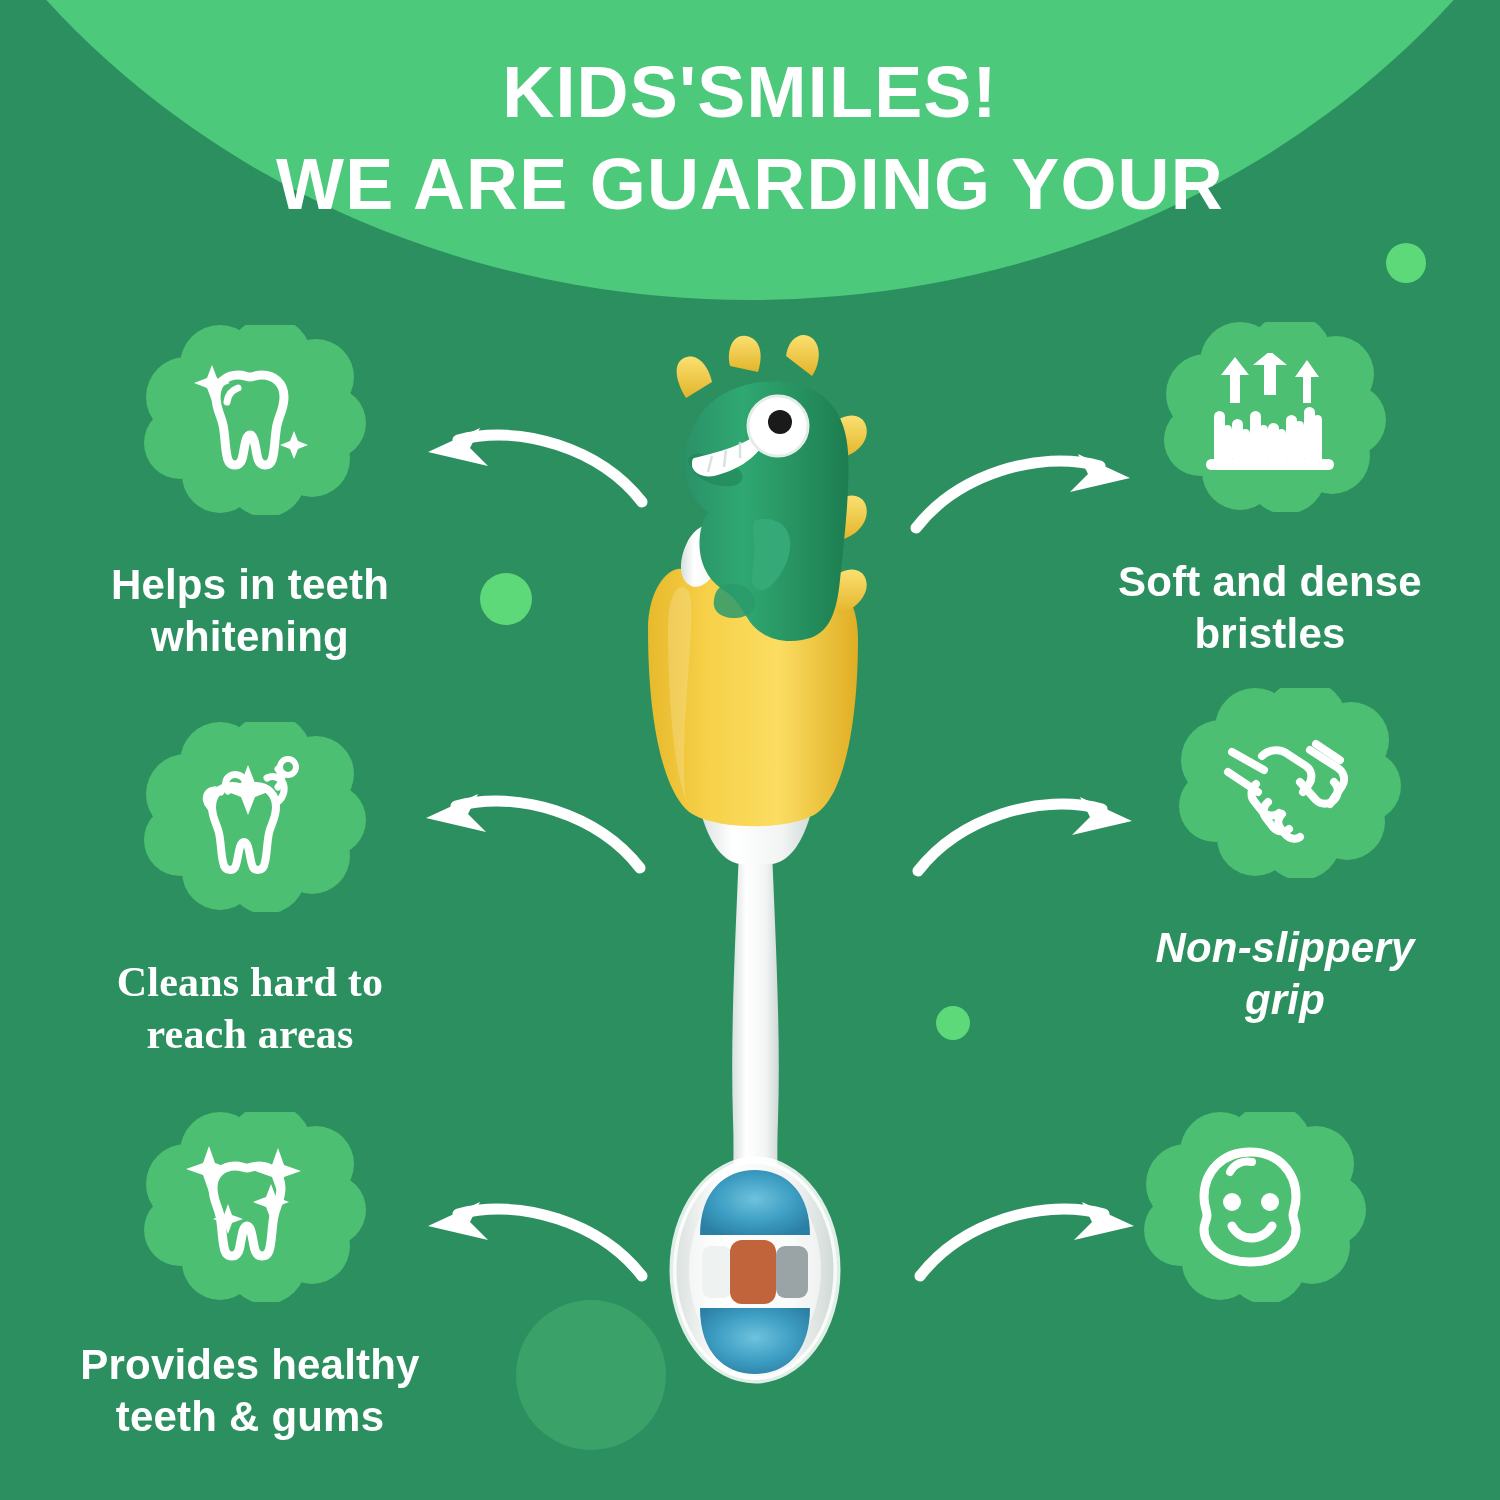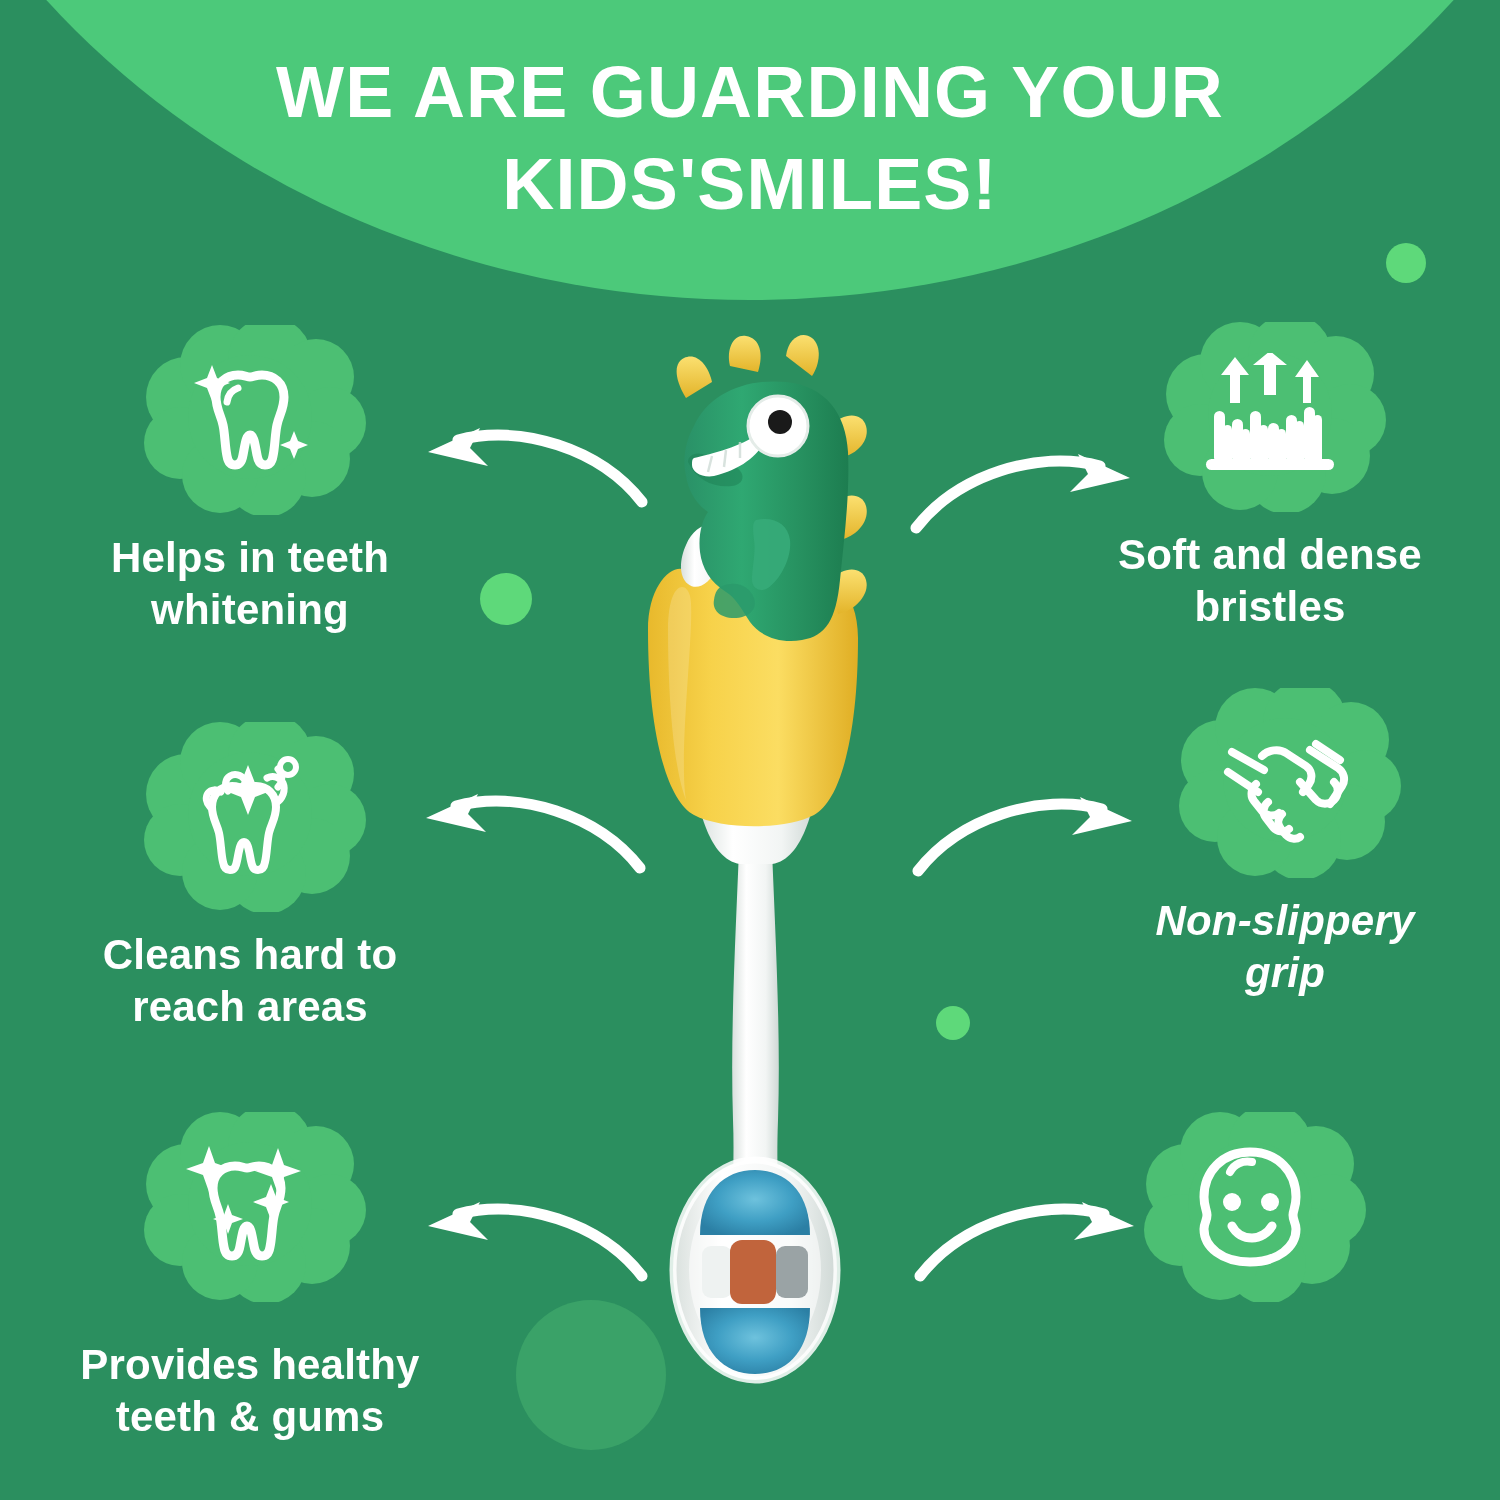--- a/index.html
+++ b/index.html
@@ -36,21 +36,21 @@
 
   
   .dot{position:absolute;border-radius:50%;z-index:2;}
 
   
   .feature{position:absolute;z-index:4;width:420px;}
   .feature .blob-wrap{
     position:relative;width:232px;height:190px;margin:0 auto;
   }
   .feature .label{
-    margin-top:17px;
+    margin-top:44px;
     text-align:center;
     color:#ffffff;
     font-size:42px;
     font-weight:bold;
     line-height:1.24;
     letter-spacing:.2px;
   }
   .blob{position:absolute;left:0;top:0;width:232px;height:190px;}
   .icon-svg{position:absolute;left:50%;top:50%;transform:translate(-50%,-50%);}
 
@@ -61,22 +61,22 @@
   #product{position:absolute;left:590px;top:330px;width:330px;height:1060px;z-index:5;}
 </style>
 </head>
 <body>
 
 <div id="stage">
 
   <div class="dome"></div>
 
   <div class="header-text">
+    <span class="ln">KIDS'SMILES!</span>
     <span class="ln">WE ARE GUARDING YOUR</span>
-    <span class="ln">KIDS'SMILES!</span>
   </div>
 
   <div class="dot" style="left:1386px;top:243px;width:40px;height:40px;background:#5ed97a;"></div>
   <div class="dot" style="left:480px;top:573px;width:52px;height:52px;background:#5ed97a;"></div>
   <div class="dot" style="left:936px;top:1006px;width:34px;height:34px;background:#5ed97a;"></div>
   <div class="dot" style="left:516px;top:1300px;width:150px;height:150px;background:#3aa268;"></div>
 
   <div class="feature" style="left:40px;top:325px;">
     <div class="blob-wrap">
       <svg class="blob" viewBox="0 0 232 190">
@@ -98,21 +98,21 @@
           <path d="M34 42c0-14 10-22 22-22 6 0 9 2 12 2s6-2 12-2c12 0 22 8 22 22 0 12-5 18-7 28-2 9-2 22-4 31-1 6-4 9-8 9-5 0-7-4-8-10-2-10-3-20-7-20s-5 10-7 20c-1 6-3 10-8 10-4 0-7-3-8-9-2-9-2-22-4-31-2-10-7-16-7-28z"></path>
           <path d="M45 47c1-8 5-12 11-14" stroke-width="7"></path>
         </g>
         <path d="M30 10 l5 13 13 5 -13 5 -5 13 -5-13 -13-5 13-5z" fill="#ffffff"></path>
         <path d="M112 76 l4 10 10 4 -10 4 -4 10 -4-10 -10-4 10-4z" fill="#ffffff"></path>
       </svg>
     </div>
     <div class="label">Helps in teeth<br>whitening</div>
   </div>
 
-  <div class="feature" style="left:40px;top:722px;">
+  <div class="feature" style="left:40px;top:722px;font-family:Liberation Serif, serif;">
     <div class="blob-wrap">
       <svg class="blob" viewBox="0 0 232 190">
         <g fill="#4cbf73">
           <circle cx="52" cy="72" r="40"></circle>
             <circle cx="46" cy="118" r="36"></circle>
           <circle cx="86" cy="40" r="40"></circle>
             <circle cx="136" cy="34" r="42"></circle>
           <circle cx="182" cy="52" r="38"></circle>
             <circle cx="196" cy="98" r="36"></circle>
           <circle cx="178" cy="134" r="38"></circle>

